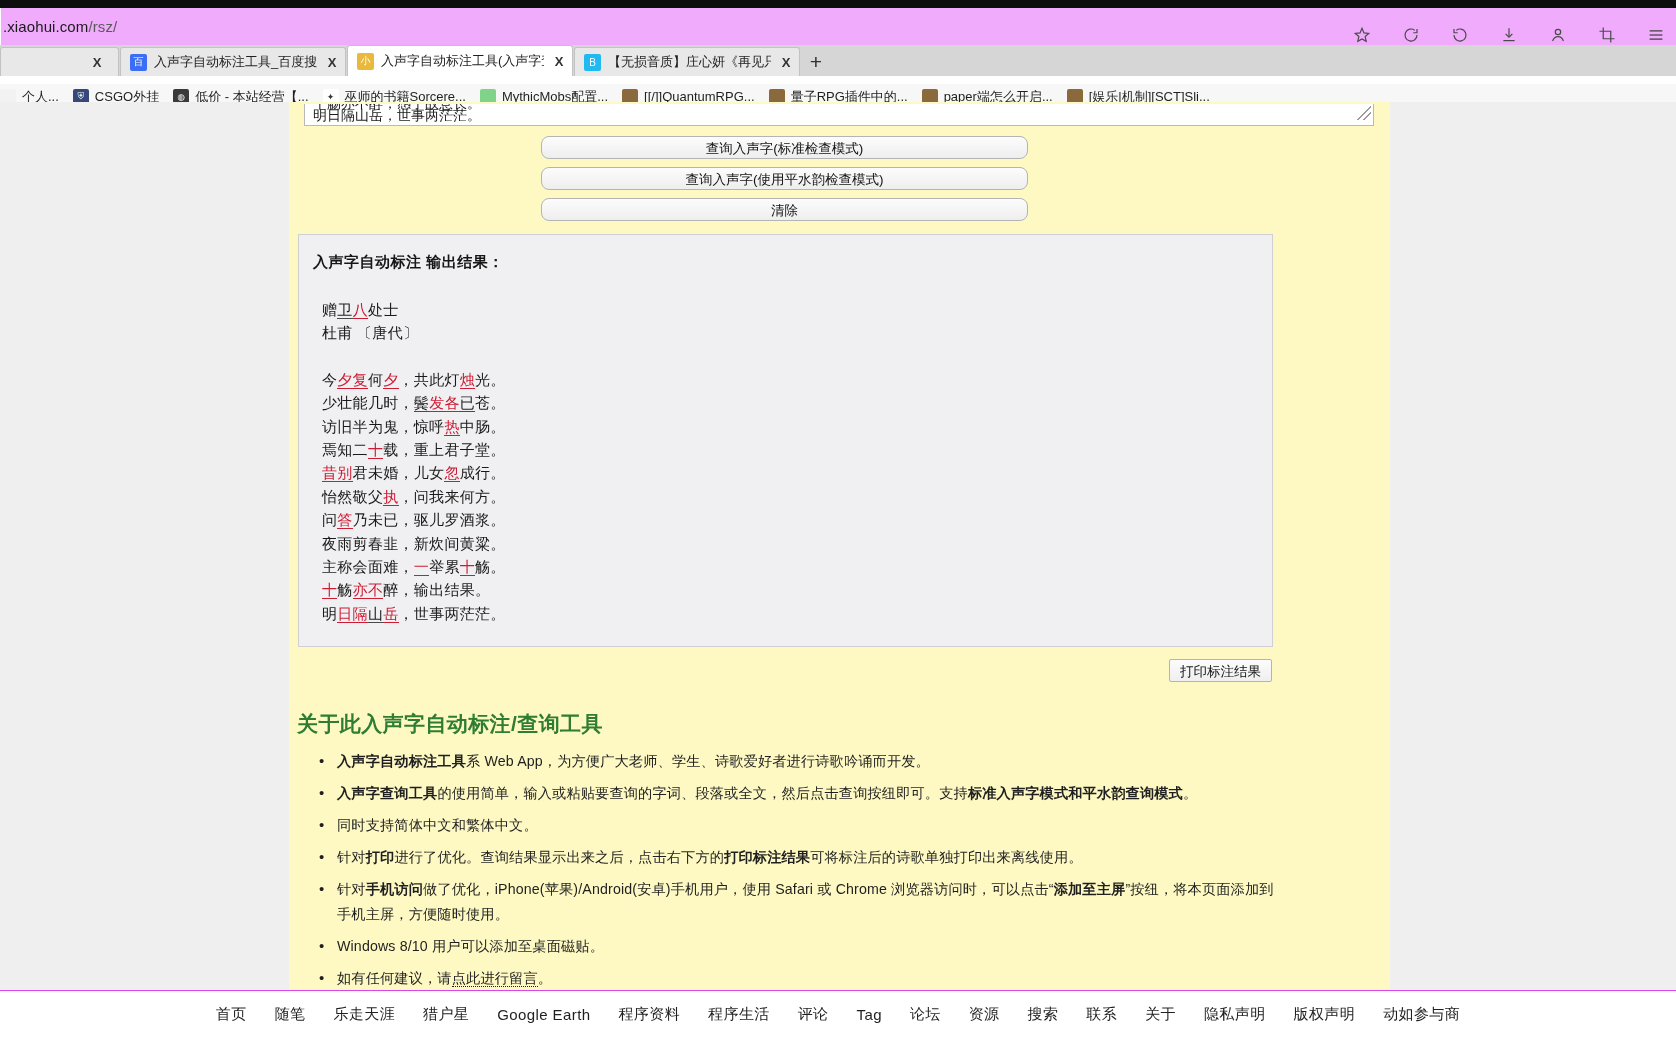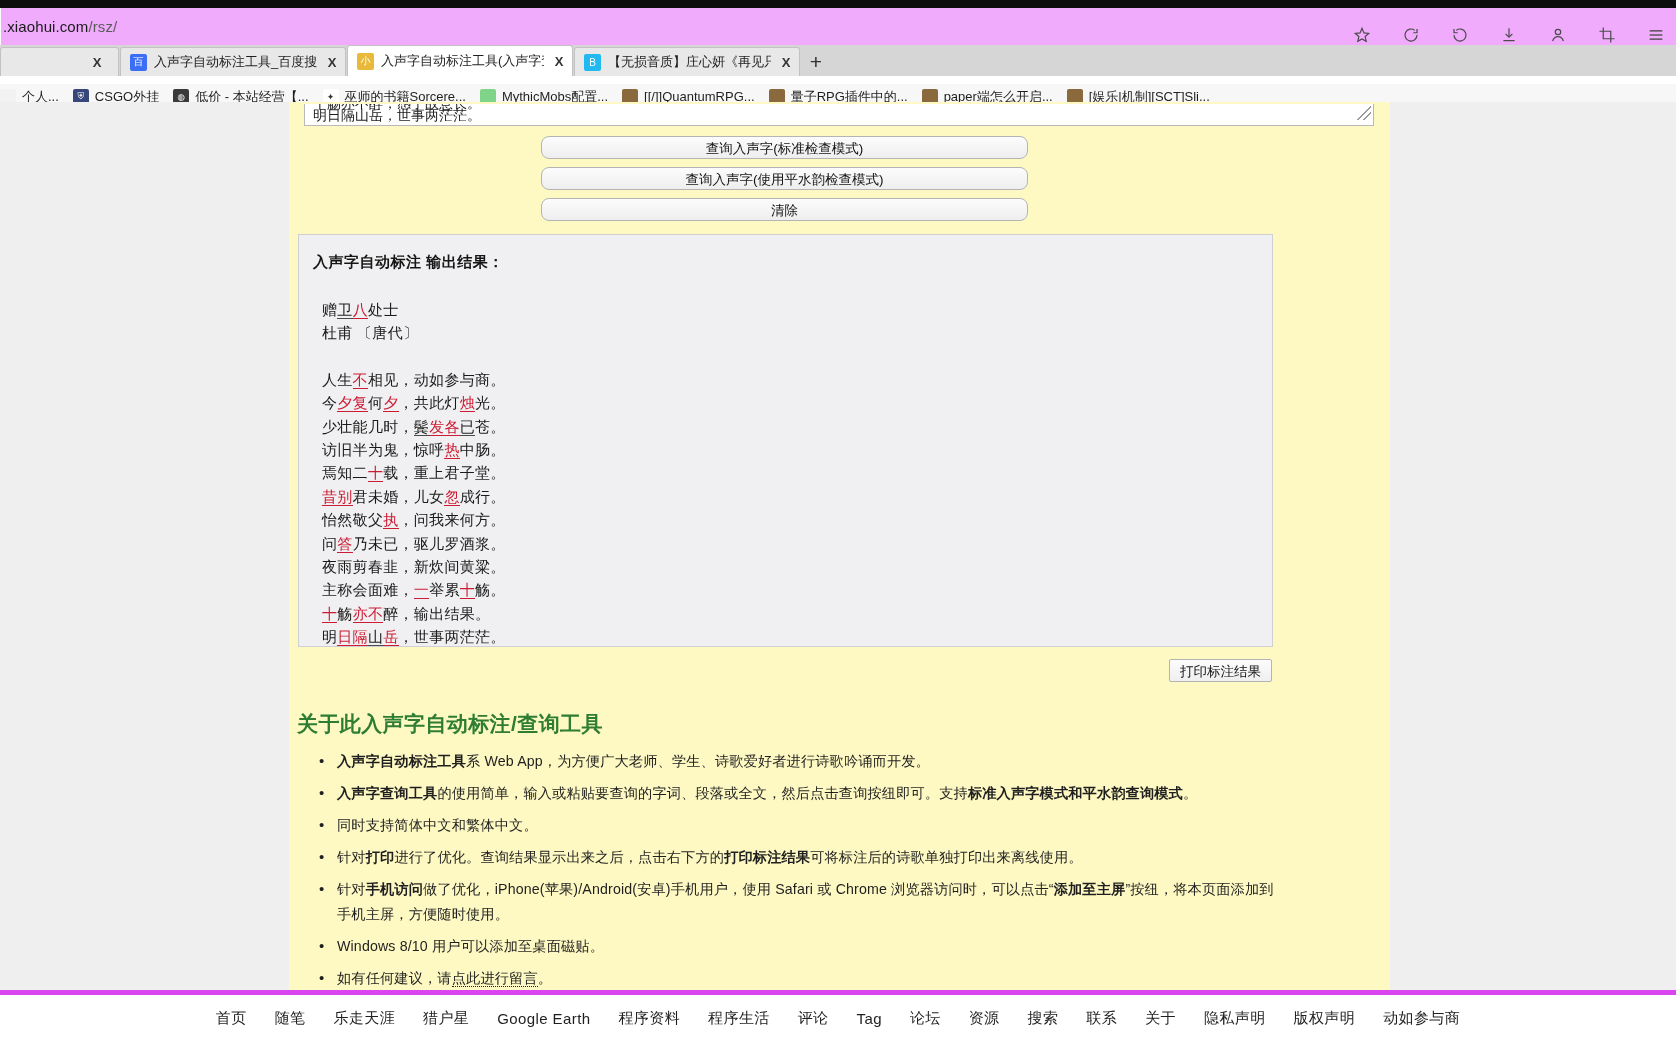--- a/index.html
+++ b/index.html
@@ -93,21 +93,21 @@
   .page {
     position: absolute; left: 0; top: 102px; width: 1676px; height: 946px;
     background: #efefef; overflow: hidden;
   }
   .content-card {
     position: absolute; left: 289px; top: 0px; width: 1101px; height: 888px;
     background: #fef9c3;
   }
   .pagebottom {
     position: absolute; left: 0; top: 888px; width: 1676px; height: 58px;
-    background: #ffffff; border-top: 5px solid #d946ef;
+    background: #ffffff; border-top: 1px solid #d946ef;
   }
 
   
   .ta-remnant {
     position: absolute; left: 15px; top: 2px; width: 1070px; height: 22px;
     background: #ffffff; border: 1px solid #b9b9b9; border-top: none;
     overflow: hidden;
   }
   .ta-remnant .ta-line1 {
     position: absolute; left: 8px; top: -9px; font-size: 14px;
@@ -317,21 +317,20 @@
       <button class="formbtn">清除</button>
     </div>
 
     <div class="resultpanel">
       <div class="result-head">入声字自动标注 输出结果：</div>
       <div class="poem">
         <div class="poem-line" id="poem-title"><span>赠</span><span class="bk">卫</span><span class="rs">八</span><span>处士</span></div>
         <div class="poem-line">杜甫 〔唐代〕</div>
         <div class="poem-gap"></div>
         <div id="poem-body">
-            <div class="poem-line"><span>人生</span><span class="rs">不</span><span>相见，动如参与商。</span></div>
             <div class="poem-line"><span>今</span><span class="rs">夕复</span><span>何</span><span class="rs">夕</span><span>，共此灯</span><span class="rs">烛</span><span>光。</span></div>
             <div class="poem-line"><span>少壮能几时，</span><span class="bk">鬓</span><span class="rs">发各</span><span class="bk">已</span><span>苍。</span></div>
             <div class="poem-line"><span>访旧半为鬼，惊呼</span><span class="rs">热</span><span>中肠。</span></div>
             <div class="poem-line"><span>焉知二</span><span class="rs">十</span><span>载，重上君子堂。</span></div>
             <div class="poem-line"><span class="rs">昔别</span><span>君未婚，儿女</span><span class="rs">忽</span><span>成行。</span></div>
             <div class="poem-line"><span>怡然敬父</span><span class="rs">执</span><span>，问我来何方。</span></div>
             <div class="poem-line"><span>问</span><span class="rs">答</span><span>乃未已，驱儿罗酒浆。</span></div>
             <div class="poem-line"><span>夜雨剪春韭，新炊间黄粱。</span></div>
             <div class="poem-line"><span>主称会面难，</span><span class="rs">一</span><span>举累</span><span class="rs">十</span><span>觞。</span></div>
             <div class="poem-line"><span class="rs">十</span><span>觞</span><span class="rs">亦不</span><span>醉，输出结果。</span></div>

